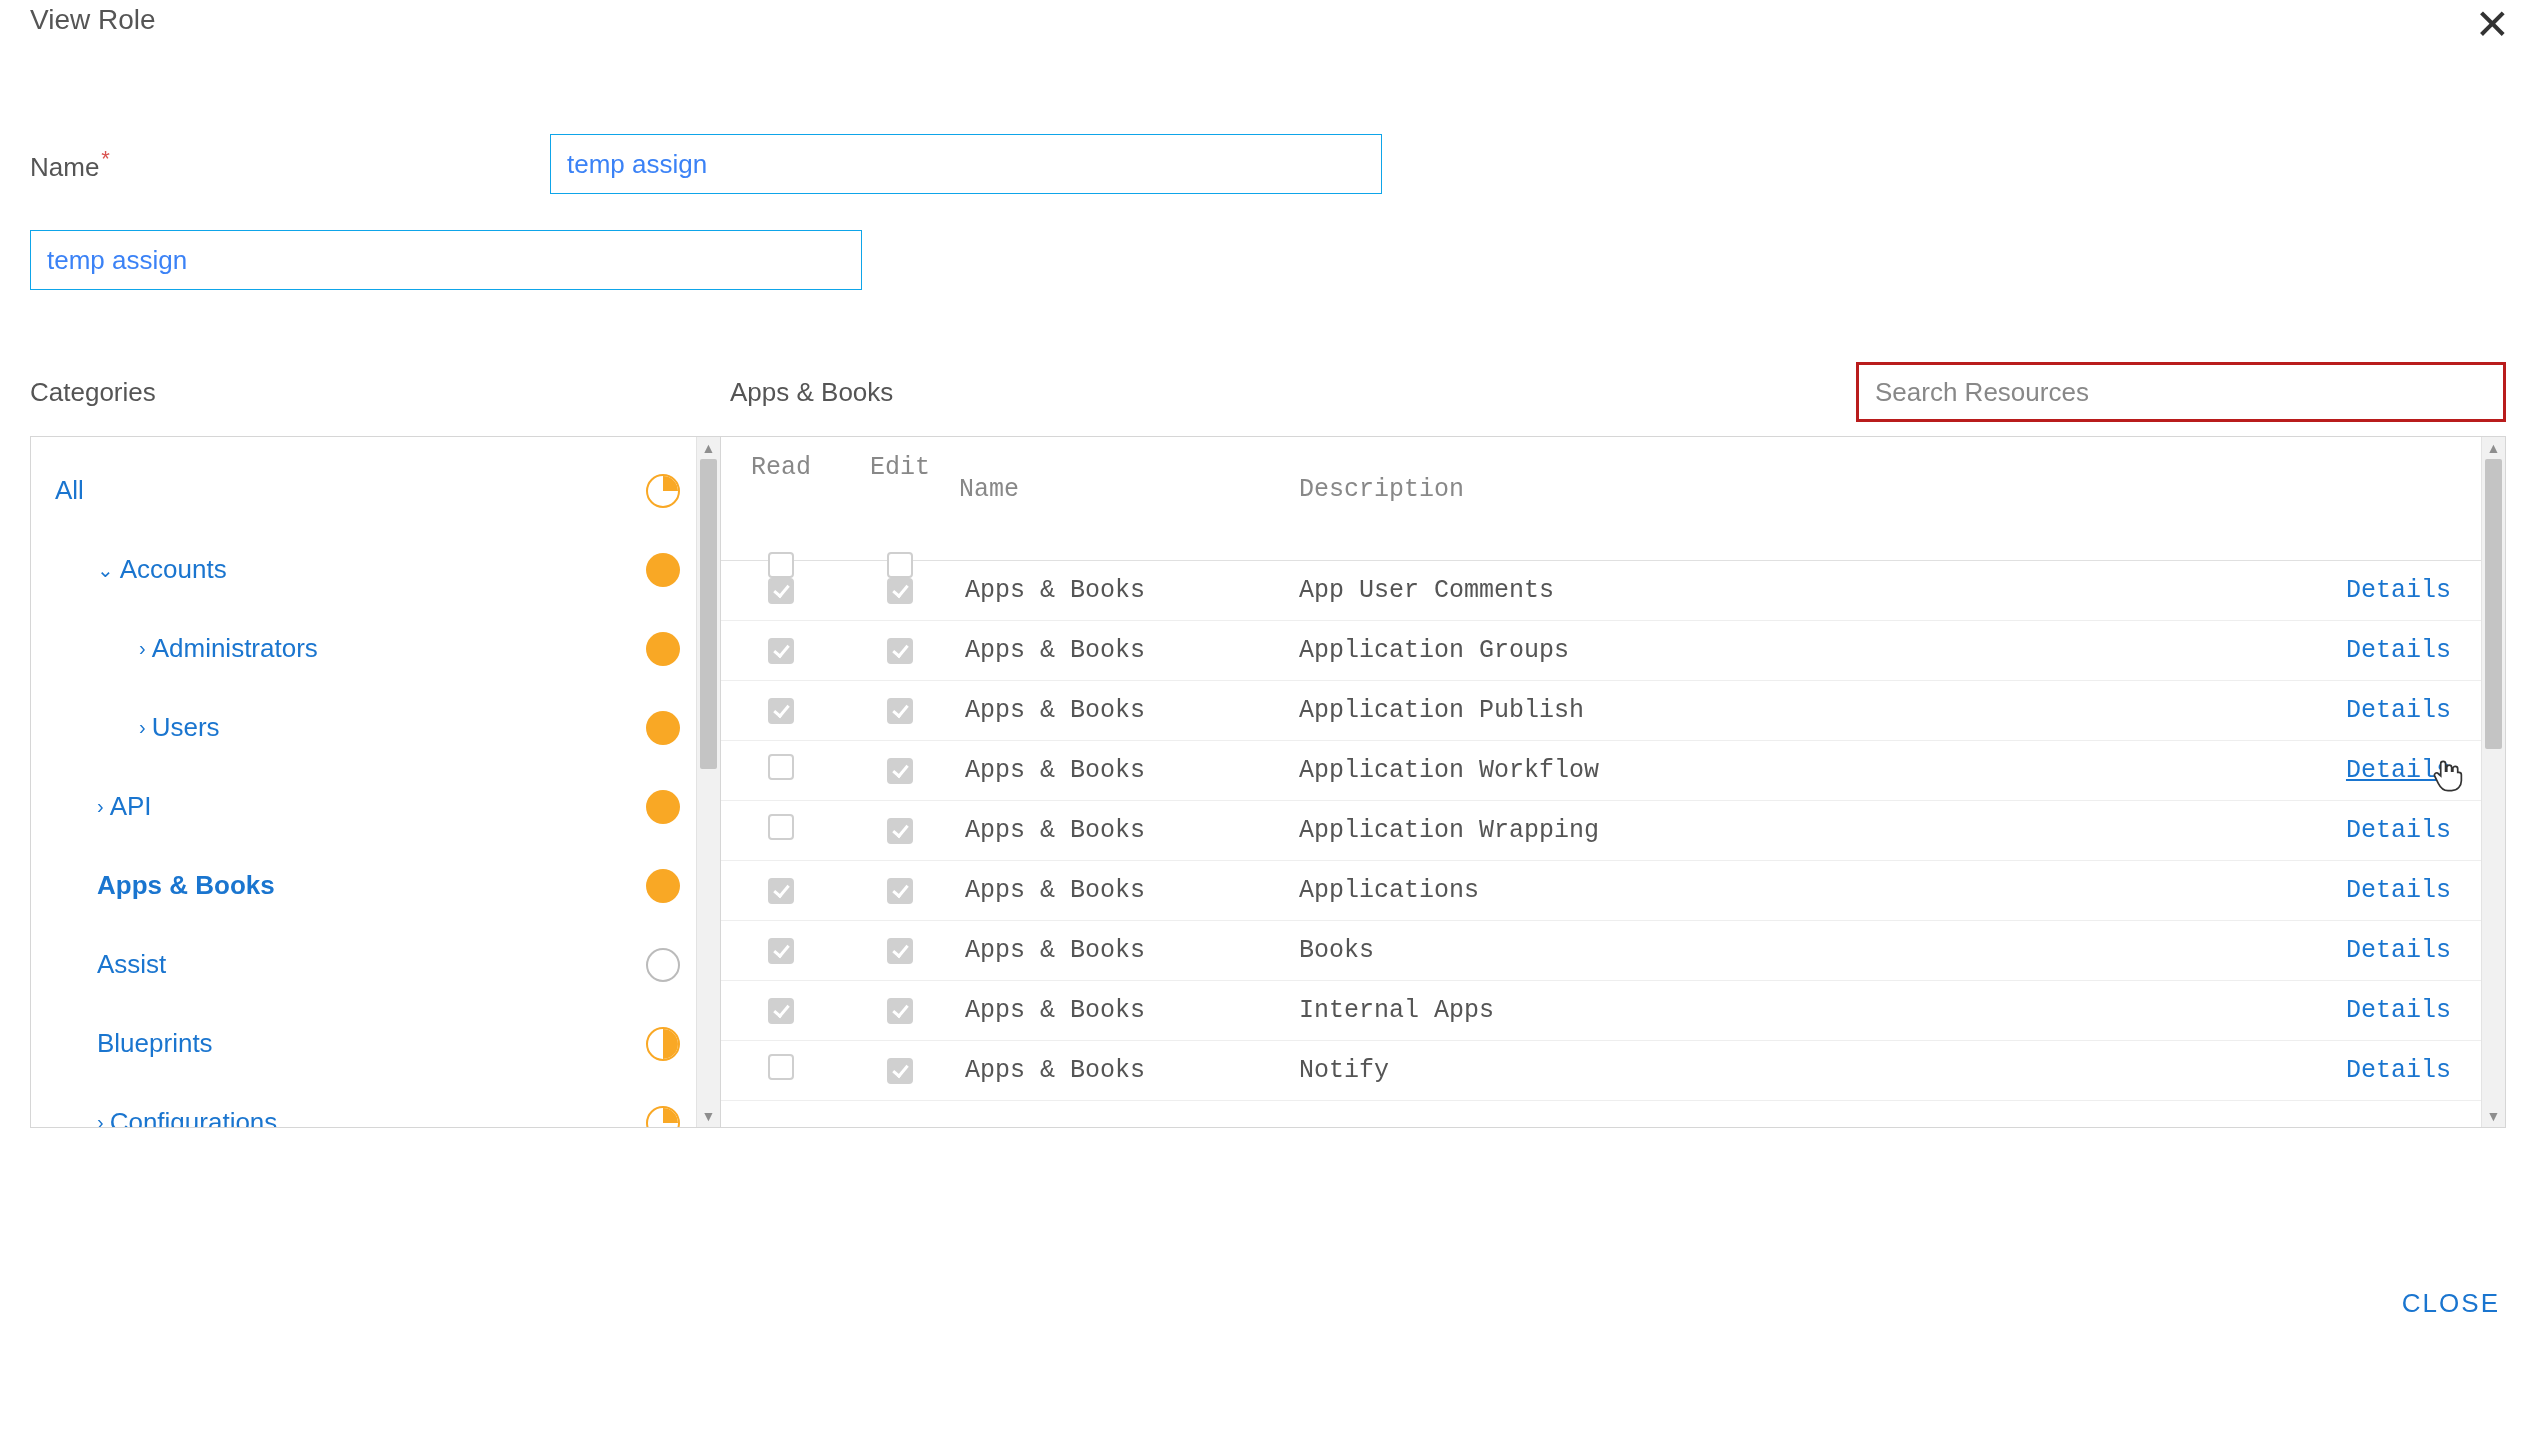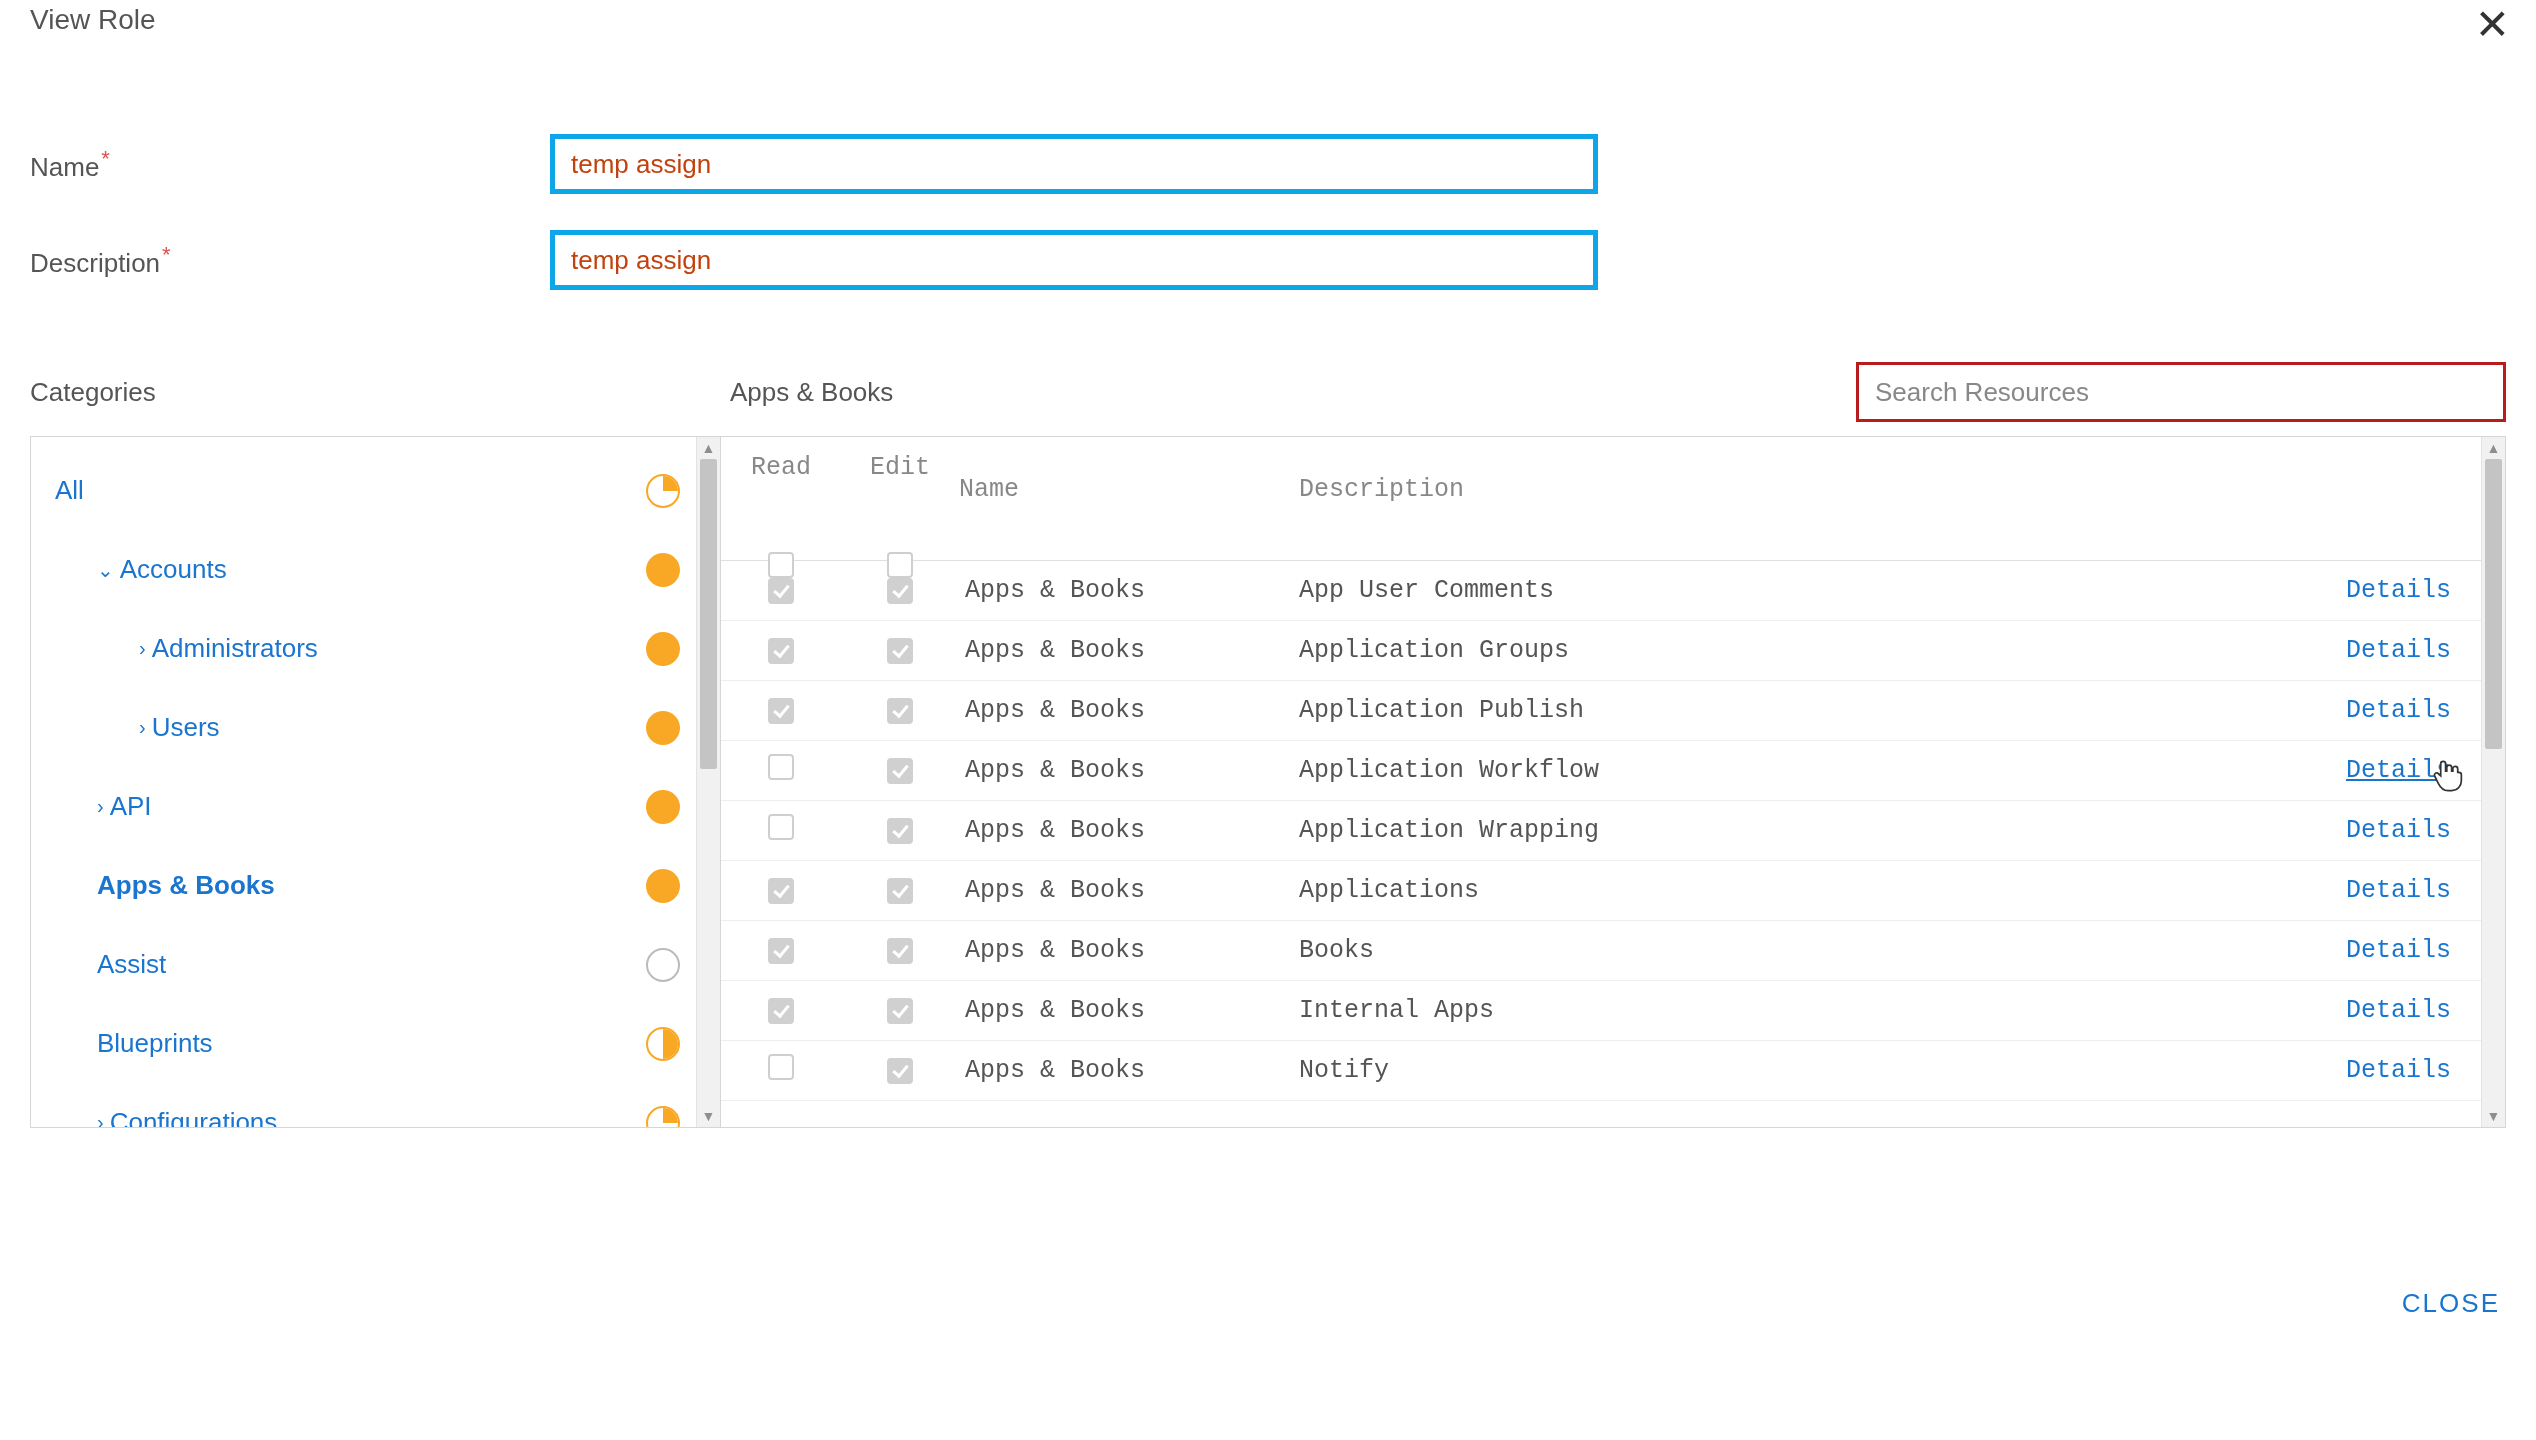--- a/index.html
+++ b/index.html
@@ -42,26 +42,26 @@
     font-size: 26px;
     color: #555;
   }
   .req-star {
     color: #d9534f;
     font-size: 22px;
     vertical-align: super;
     margin-left: 2px;
   }
   .form-input {
-    width: 1048px;
+    width: 832px;
     height: 60px;
-    border: 5px solid #0ea5e9;
+    border: 1px solid #0ea5e9;
     padding: 0 16px;
     font-size: 26px;
-    color: #c2410c;
+    color: #3b82f6;
     background: #fff;
   }
   .two-col-header {
     display: flex;
     padding: 36px 30px 8px 30px;
     align-items: center;
   }
   .cat-title, .detail-title {
     font-size: 26px;
     color: #555;
@@ -309,23 +309,20 @@
 </div>
 
 <div class="form-area">
   <div class="form-row">
     <div class="form-label">
       <span>Name</span><span class="req-star">*</span>
     </div>
     <input type="text" class="form-input" value="temp assign" style="">
   </div>
   <div class="form-row">
-    <div class="form-label">
-      <span>Description</span><span class="req-star">*</span>
-    </div>
     <input type="text" class="form-input" value="temp assign" style="">
   </div>
 </div>
 
 <div class="two-col-header">
   <div class="cat-title">Categories</div>
   <div class="detail-title">Apps &amp; Books</div>
   <div class="search-wrap">
     <input type="text" class="search-input" placeholder="Search Resources" style="">
   </div>

